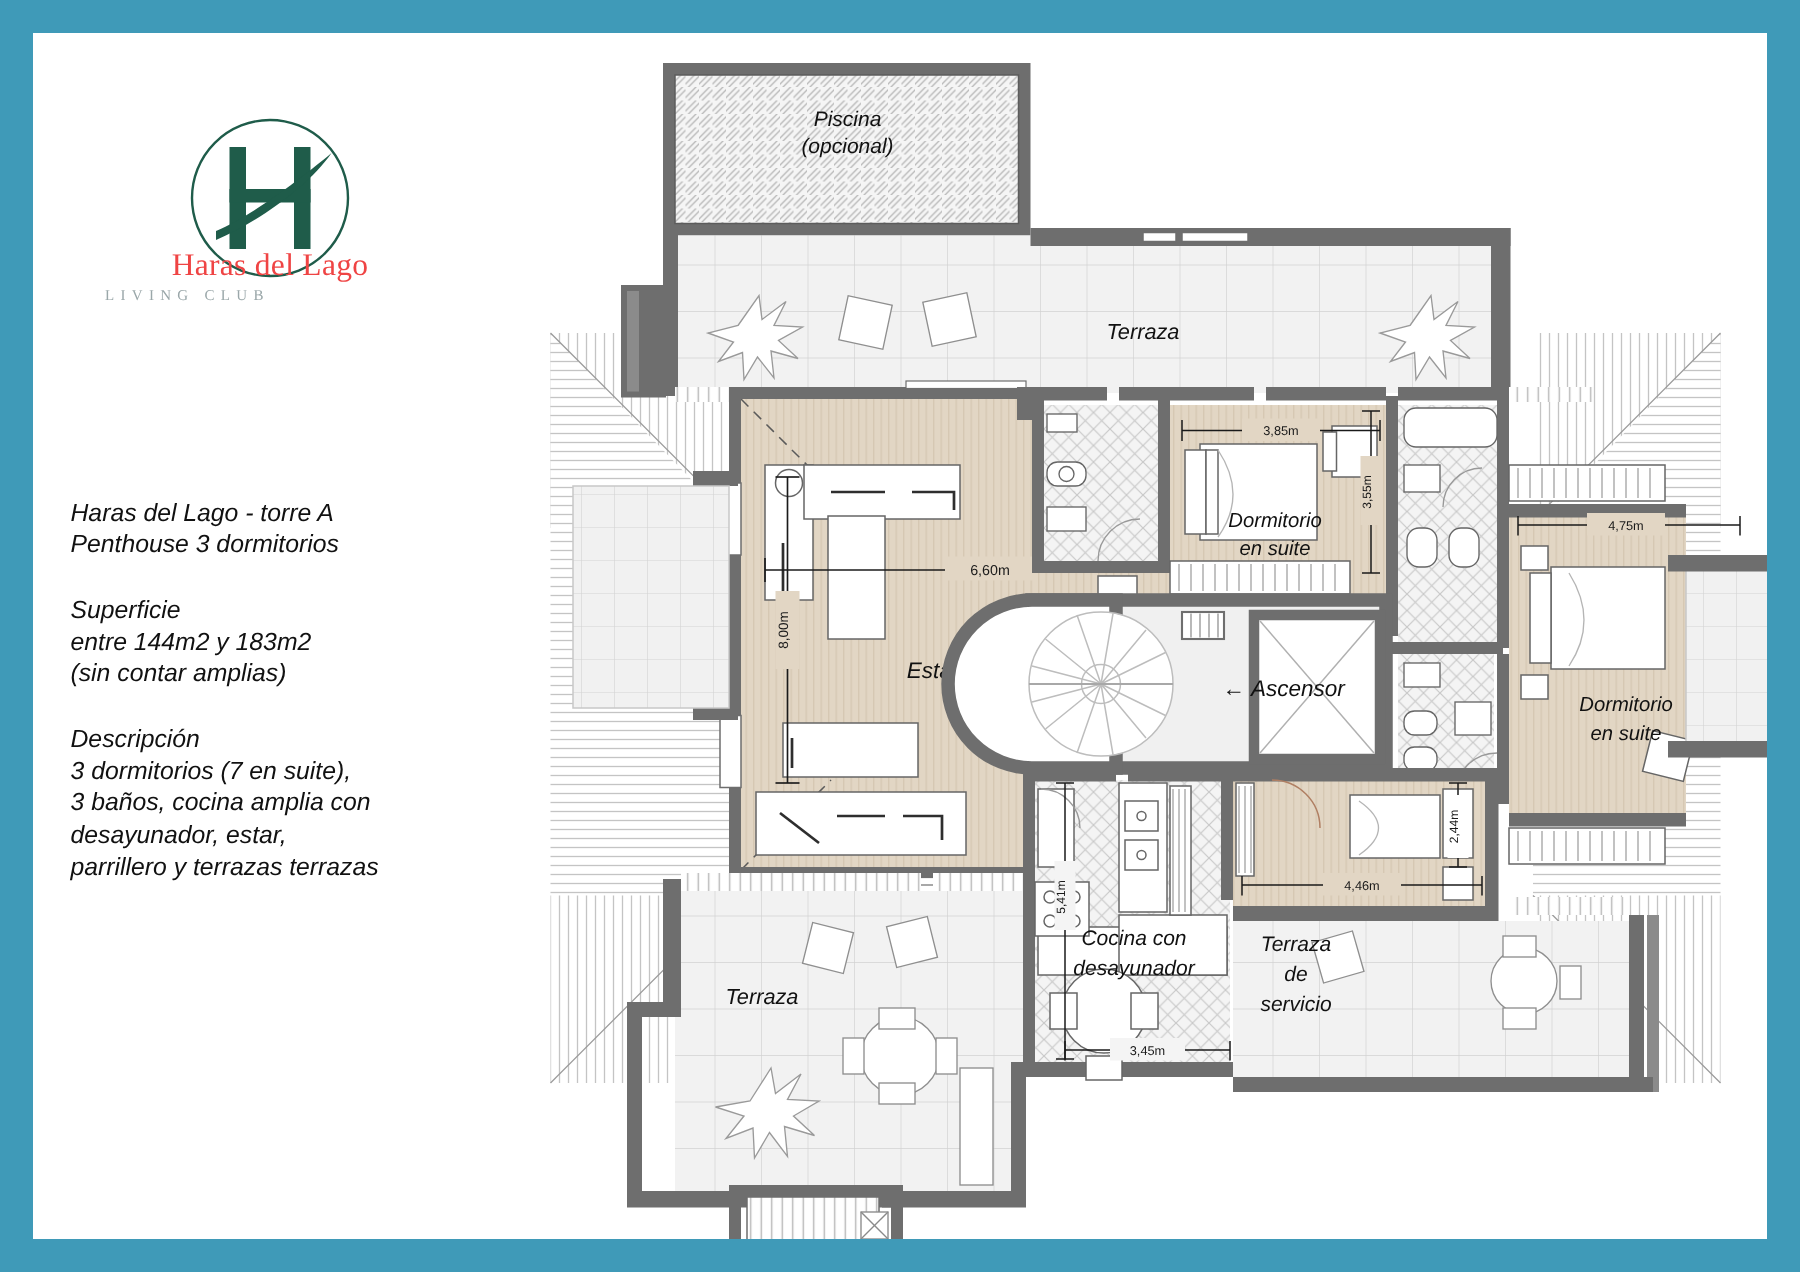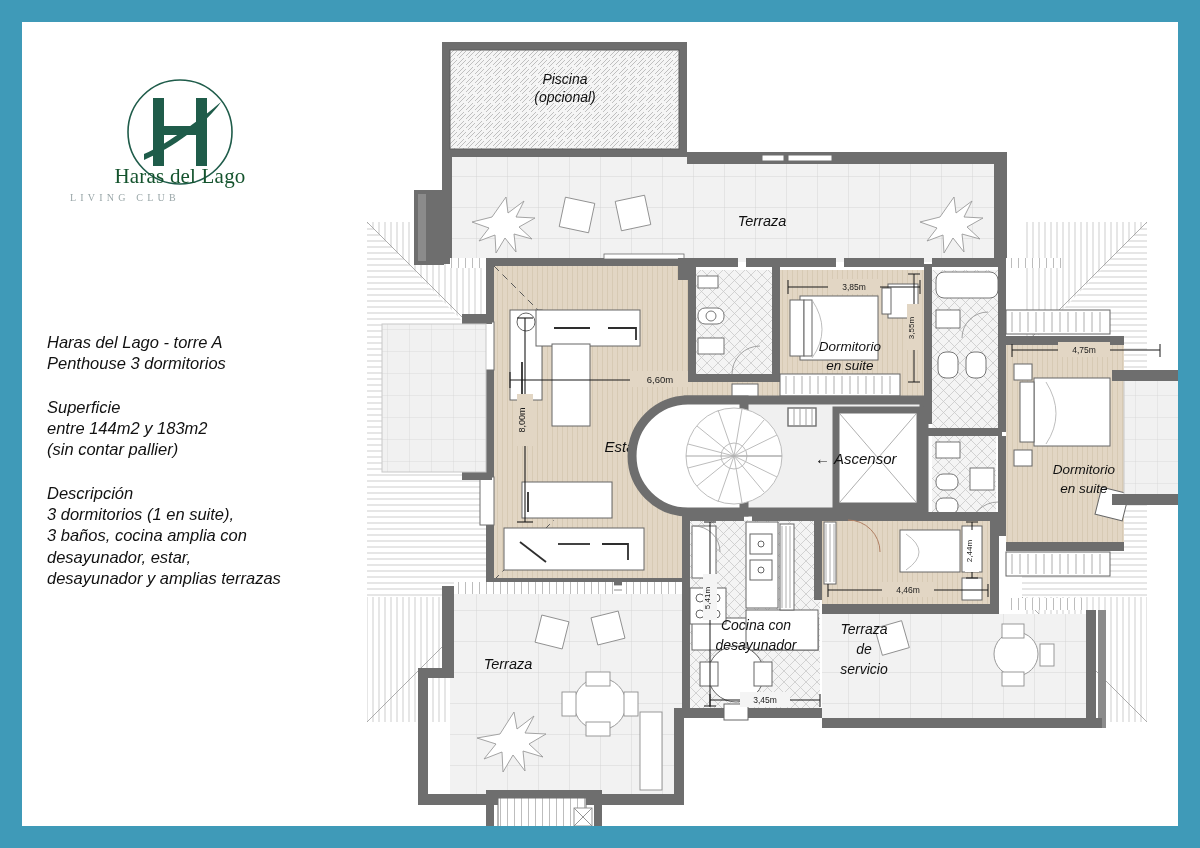--- a/index.html
+++ b/index.html
@@ -8,21 +8,21 @@
     background:#ffffff;
     font-family:"Liberation Sans", sans-serif;
   }
   #page{position:relative;width:1200px;height:848px;background:#3f9ab8;box-sizing:border-box;}
   #inner{position:absolute;left:22px;top:22px;width:1156px;height:804px;background:#ffffff;overflow:hidden;}
 
   
   #logo{position:absolute;left:68px;top:48px;width:180px;height:170px;}
   #logo svg{display:block;}
   .logo-name{position:absolute;left:48px;top:142px;width:220px;text-align:center;
-    font-family:"Liberation Serif", serif;font-size:21px;color:#14532d;letter-spacing:.2px;}
+    font-family:"Liberation Serif", serif;font-size:21px;color:#ef4444;letter-spacing:.2px;}
   .logo-sub{position:absolute;left:48px;top:170px;width:220px;text-align:left;
     font-family:"Liberation Serif", serif;font-size:10px;color:#9aa7a9;letter-spacing:4.2px;}
 
   #info{position:absolute;left:25px;top:310px;width:300px;color:#111;}
   #info .blk{margin-bottom:22px;}
   #info .h{font-size:16.5px;font-style:italic;font-weight:normal;line-height:21px;}
   #info .l{font-size:16.5px;font-style:italic;line-height:21.5px;}
 
   
   #plan{position:absolute;left:300px;top:0px;width:856px;height:804px;}
@@ -49,28 +49,28 @@
     <div class="logo-sub">LIVING CLUB</div>
 
     <div id="info">
       <div class="blk">
         <div class="h">Haras del Lago - torre A</div>
         <div class="l">Penthouse 3 dormitorios</div>
       </div>
       <div class="blk">
         <div class="h">Superficie</div>
         <div class="l">entre 144m2 y 183m2</div>
-        <div class="l">(sin contar pallier)</div>
+        <div class="l">(sin contar amplias)</div>
       </div>
       <div class="blk">
         <div class="h">Descripción</div>
-        <div class="l">3 dormitorios (1 en suite),</div>
+        <div class="l">3 dormitorios (7 en suite),</div>
         <div class="l">3 baños, cocina amplia con</div>
         <div class="l">desayunador,  estar,</div>
-        <div class="l">desayunador y amplias terrazas</div>
+        <div class="l">parrillero y terrazas terrazas</div>
       </div>
     </div>
 
     <div id="plan">
     <svg width="856" height="804" viewBox="0 0 856 804">
       <defs>
 
         <pattern id="wood" width="5" height="5" patternUnits="userSpaceOnUse">
           <rect width="5" height="5" fill="#e2d6c4"></rect>
           <line x1="0.5" y1="0" x2="0.5" y2="5" stroke="#d3c4ae" stroke-width="0.7"></line>

